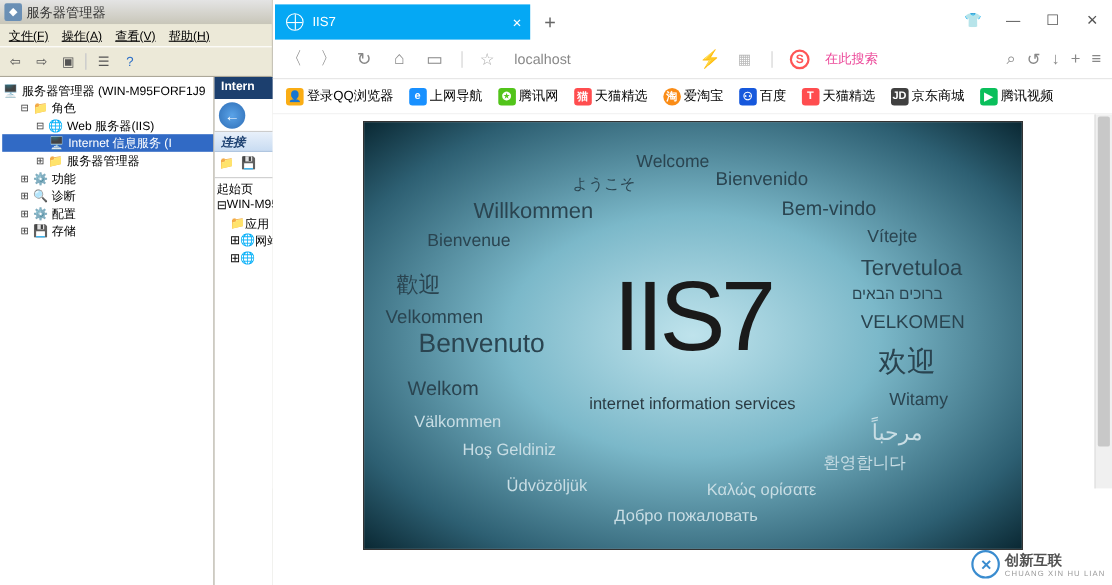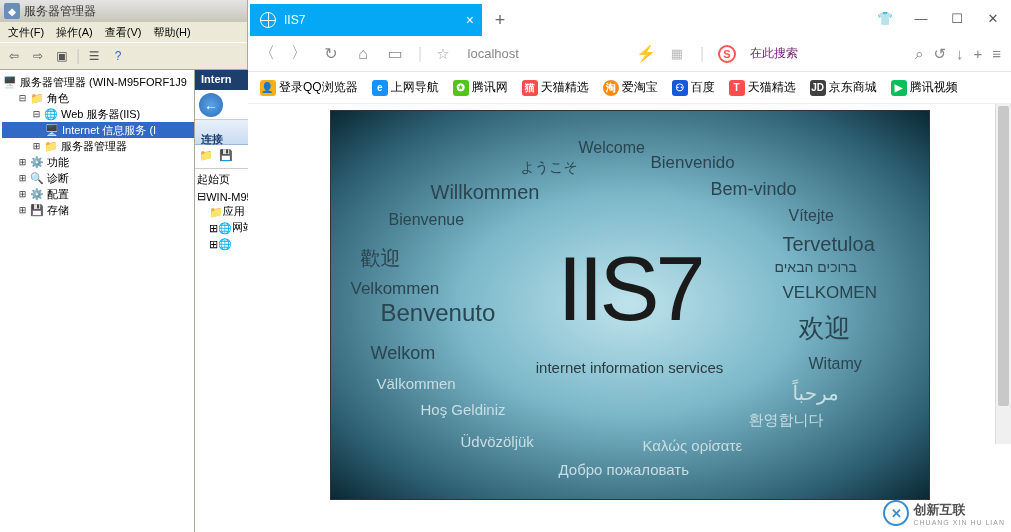--- a/index.html
+++ b/index.html
@@ -3,60 +3,60 @@
   <meta charset="utf-8">
   <style>
     * { margin: 0; padding: 0; box-sizing: border-box; font-family: "Microsoft YaHei", Arial, sans-serif; }
     body { width: 1011px; height: 532px; overflow: hidden; background: #fff; position: relative; }
     
     
     .server-manager { position: absolute; left: 0; top: 0; width: 248px; height: 532px; background: #ece9d8; border-right: 1px solid #aca899; }
     .sm-titlebar { height: 22px; background: linear-gradient(to bottom, #e4e4e4, #c8c6b9); display: flex; align-items: center; padding-left: 4px; font-size: 12px; color: #333; }
     .sm-titlebar .icon { width: 16px; height: 16px; margin-right: 4px; background: #6a8fb5; border-radius: 2px; display:flex;align-items:center;justify-content:center;font-size:10px;color:#fff; }
     .sm-menubar { height: 20px; display: flex; align-items: center; font-size: 11px; padding-left: 2px; background:#ece9d8; }
-    .sm-menubar span { padding: 2px 6px; cursor: default; }
+    .sm-menubar span { padding: 2px 6px; cursor: default; text-decoration: underline; }
     .sm-toolbar { height: 28px; border-top:1px solid #fff;border-bottom:1px solid #aca899; display:flex; align-items:center; padding-left:4px; gap:4px;background:#ece9d8; }
     .sm-toolbar .tb { width:20px;height:20px;display:flex;align-items:center;justify-content:center;font-size:12px;color:#555;border:1px solid transparent;}
     .sm-tree { padding: 4px 2px; font-size: 11px; background:#fff; height:calc(100% - 70px); overflow:hidden; }
     .tree-row { display:flex; align-items:center; height:16px; white-space:nowrap; }
     .tree-row .exp { width:13px; text-align:center; font-size:9px; color:#333; }
     .tree-row .ic { width:16px; height:16px; margin-right:2px; display:inline-flex;align-items:center;justify-content:center;font-size:11px; }
     .tree-row.selected { background:#316ac5; color:#fff; }
     .ind1{padding-left:14px;} .ind2{padding-left:28px;} .ind3{padding-left:42px;}
     
     
     .iis-panel { position:absolute; left:194px; top:70px; width:54px; height:462px; background:#fff; border-left:1px solid #aca899; }
     .iis-header { height:20px; background:#1c3f6e; color:#fff; font-size:11px; padding:3px 6px; font-weight:bold; overflow:hidden;}
     .iis-toolbar{height:30px;border-bottom:1px solid #ccc;display:flex;align-items:center;padding-left:4px;}
     .iis-back{width:24px;height:24px;background:radial-gradient(circle,#5aa3e8,#2e6db5);border-radius:50%;display:flex;align-items:center;justify-content:center;color:#fff;font-size:14px;}
-    .iis-conn{height:18px;background:linear-gradient(to bottom,#e8f0fa,#c9dcf2);font-size:11px;padding:12px 6px;font-weight:bold;color:#1a3e6e;border-bottom:1px solid #9db9d9;}
+    .iis-conn{height:18px;background:linear-gradient(to bottom,#e8f0fa,#c9dcf2);font-size:11px;padding:2px 6px;font-weight:bold;color:#1a3e6e;border-bottom:1px solid #9db9d9;font-style:italic;}
     .iis-tb2{height:24px;border-bottom:1px solid #ccc;display:flex;align-items:center;padding-left:4px;gap:4px;}
     .iis-tb2 .i{width:16px;height:16px;font-size:11px;}
     .iis-tree{font-size:11px;padding:2px;}
-    .iis-tree .row{display:flex;align-items:flex-end;height:16px;white-space:nowrap;}
+    .iis-tree .row{display:flex;align-items:flex-start;height:16px;white-space:nowrap;}
     
     
     .browser { position: absolute; left: 248px; top: 0; width: 763px; height: 444px; background:#fff; }
     .br-tabs { height: 36px; background:#fff; display:flex; align-items:flex-end; }
     .br-tab { width:232px; height:32px; background:#05a8f4; color:#fff; display:flex; align-items:center; padding:0 10px; font-size:12px; position:relative; margin-left:2px;}
     .br-tab .globe{width:16px;height:16px;border:1.5px solid #fff;border-radius:50%;margin-right:8px;position:relative;}
     .br-tab .globe::before{content:"";position:absolute;left:50%;top:0;bottom:0;width:1px;background:#fff;}
     .br-tab .globe::after{content:"";position:absolute;top:50%;left:0;right:0;height:1px;background:#fff;}
     .br-tab .close{position:absolute;right:8px;font-size:14px;}
     .br-newtab{width:36px;height:32px;display:flex;align-items:center;justify-content:center;font-size:18px;color:#666;}
     .br-wincontrols{position:absolute;right:6px;top:6px;display:flex;gap:12px;align-items:center;}
     .br-wincontrols .wc{width:24px;height:24px;display:flex;align-items:center;justify-content:center;font-size:13px;color:#555;}
     
     .br-addr { height:36px; display:flex; align-items:center; padding:0 10px; gap:14px; border-bottom:1px solid #e5e5e5;}
     .br-addr .nav{font-size:16px;color:#888;width:18px;text-align:center;}
     .br-addr .url{flex:0 0 auto;font-size:13px;color:#888;margin-left:4px;}
     .br-addr .star{font-size:15px;color:#aaa;}
     .br-addr .spacer{flex:1;}
     .br-addr .sogou{width:18px;height:18px;border:2px solid #f55;border-radius:50%;display:flex;align-items:center;justify-content:center;color:#f55;font-size:11px;font-weight:bold;}
-    .br-addr .search-hint{font-size:12px;color:#701a75;}
+    .br-addr .search-hint{font-size:12px;color:#ec4899;}
     .br-addr .right-icons{display:flex;gap:10px;align-items:center;color:#888;font-size:15px;}
     
     .br-bookmarks{height:32px;display:flex;align-items:center;padding:0 8px;gap:6px;border-bottom:1px solid #eee;font-size:12px;overflow:hidden;}
     .bm{display:flex;align-items:center;gap:3px;padding:2px 4px;white-space:nowrap;}
     .bm .bi{width:16px;height:16px;border-radius:3px;display:flex;align-items:center;justify-content:center;font-size:10px;color:#fff;font-weight:bold;}
     
     .br-content{height:calc(100% - 104px);background:#fff;display:flex;align-items:flex-start;justify-content:center;padding-top:6px;}
     .iis-welcome{width:600px;height:390px;background:radial-gradient(ellipse at center,#bfe3ec 0%,#7bb8c9 40%,#2d5f72 80%,#0a2833 100%);border:1px solid #333;position:relative;color:#2a4450;font-family:"Segoe UI",Arial,sans-serif;}
     .iis-welcome .big{position:absolute;left:50%;top:46%;transform:translate(-50%,-50%);font-size:90px;font-weight:300;color:#1a1a1a;letter-spacing:-4px;}
     .iis-welcome .sub{position:absolute;left:50%;top:64%;transform:translateX(-50%);font-size:15px;color:#2a3a42;white-space:nowrap;}

